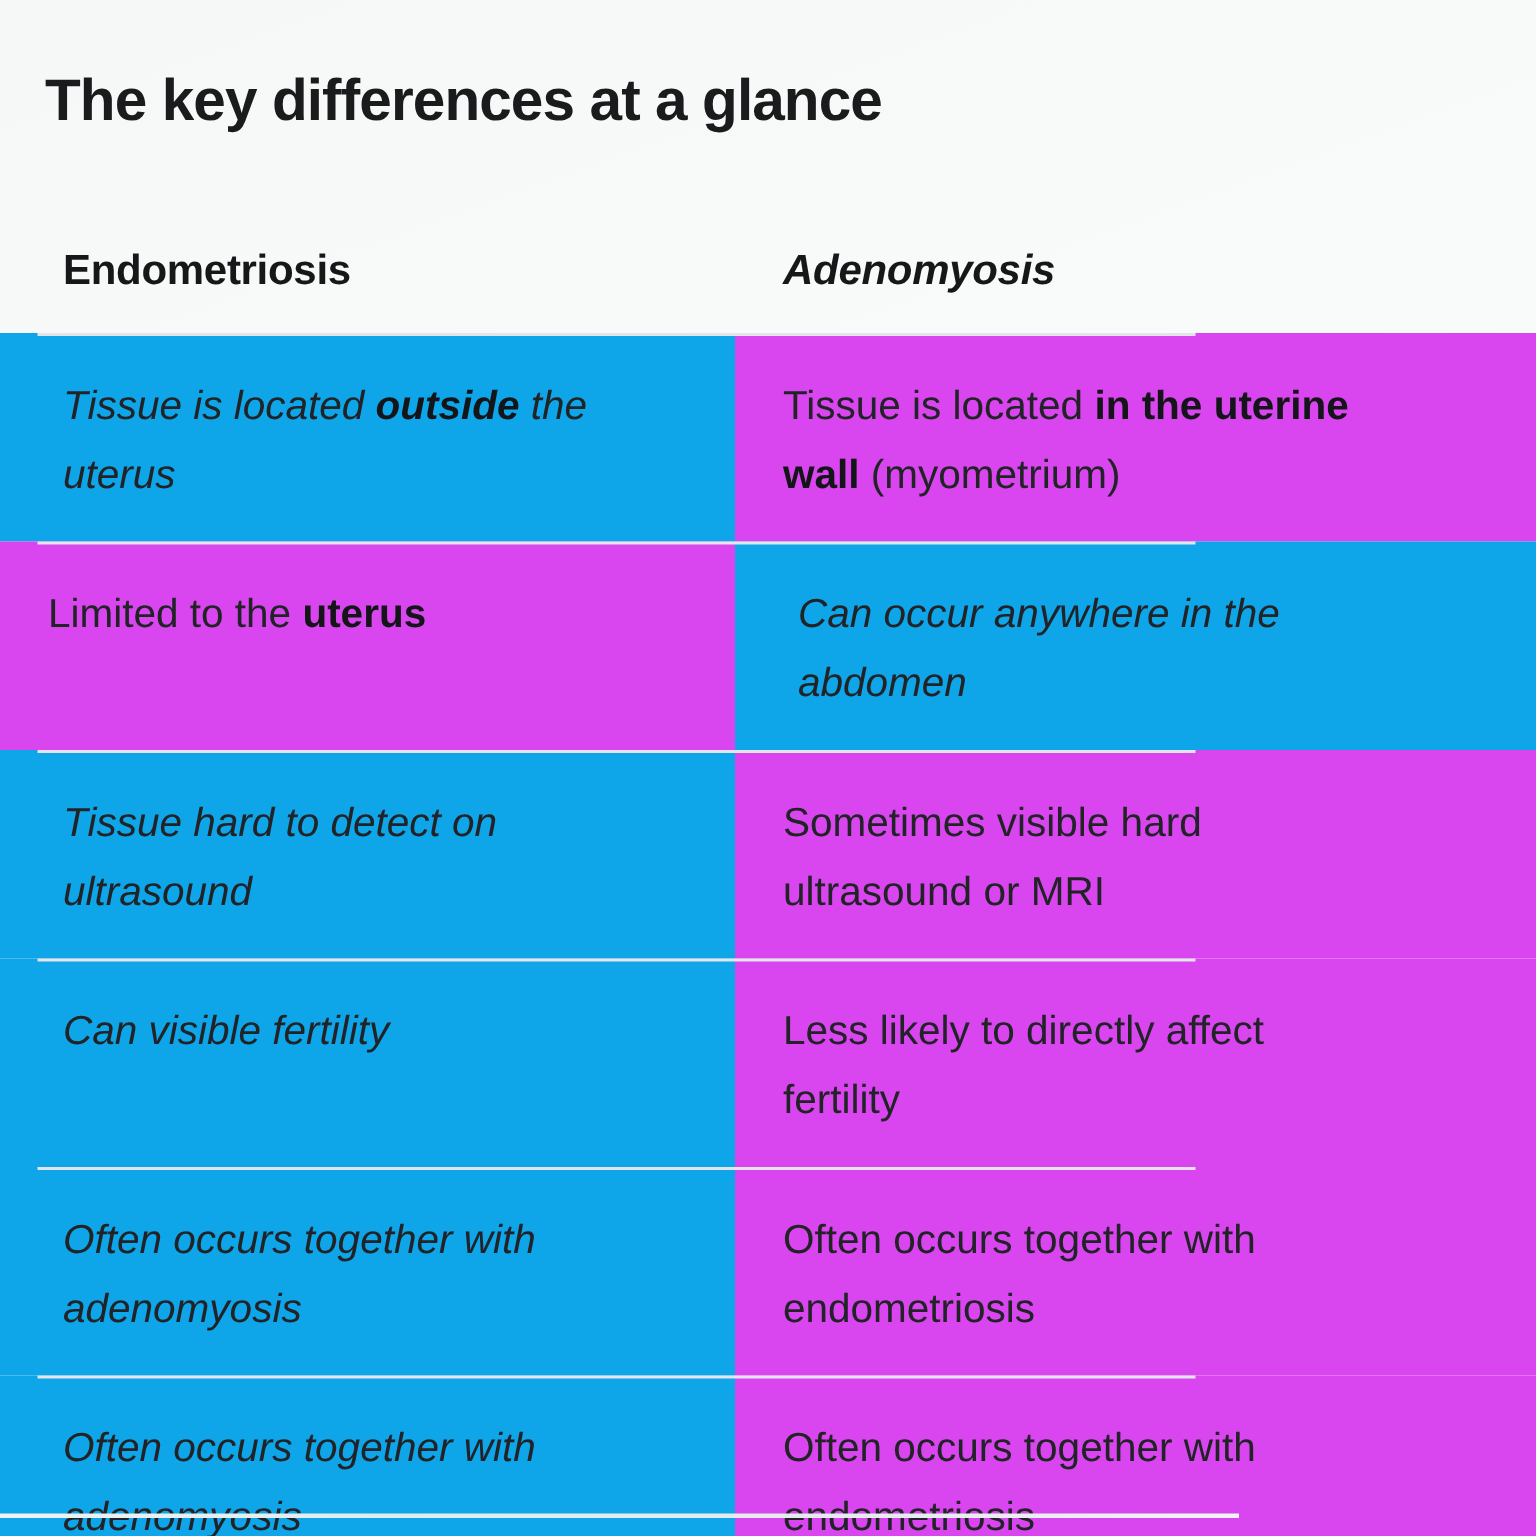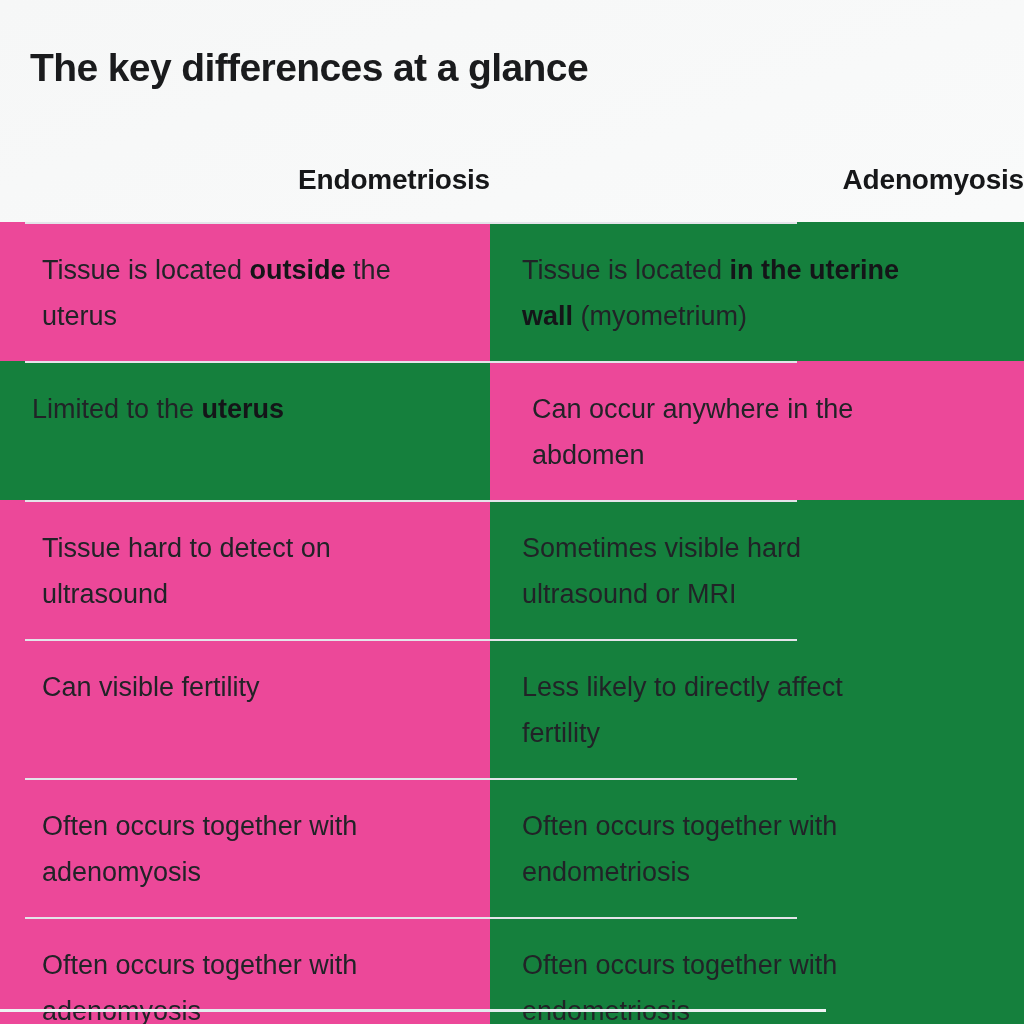--- a/index.html
+++ b/index.html
@@ -31,32 +31,31 @@
     color: #1a1b1d;
   }
 
   .table {
     margin-top: 74px;
   }
 
   .thead {
     display: grid;
     grid-template-columns: 490px 534px;
-    text-align: right;
   }
 
   .th {
     font-size: 28px;
     font-weight: 700;
     color: #161719;
     letter-spacing: -0.2px;
     padding-bottom: 26px;
   }
   .th.left  { padding-left: 42px; }
-  .th.right { padding-left: 32px; }
+  .th.right { padding-left: 32px; font-style: italic; }
 
   .tbody { }
 
   .row {
     position: relative;
     display: grid;
     grid-template-columns: 490px 534px;
     min-height: 127px;
   }
 
@@ -73,26 +72,27 @@
 
   .cell {
     font-size: 27px;
     line-height: 46px;
     color: #212327;
     padding-top: 25px;
     padding-bottom: 22px;
   }
 
   .cell.left {
-    background: #ec4899;
+    background: #0ea5e9;
     padding-left: 42px;
     padding-right: 40px;
+    font-style: italic;
   }
   .cell.right {
-    background: #15803d;
+    background: #d946ef;
     padding-left: 32px;
     padding-right: 47px;
   }
 
   .cell.left  .txt { display: block; max-width: 372px; }
   .cell.right .txt { display: block; max-width: 402px; }
 
   .cell b, .cell .b {
     font-weight: 700;
     color: #141518;

